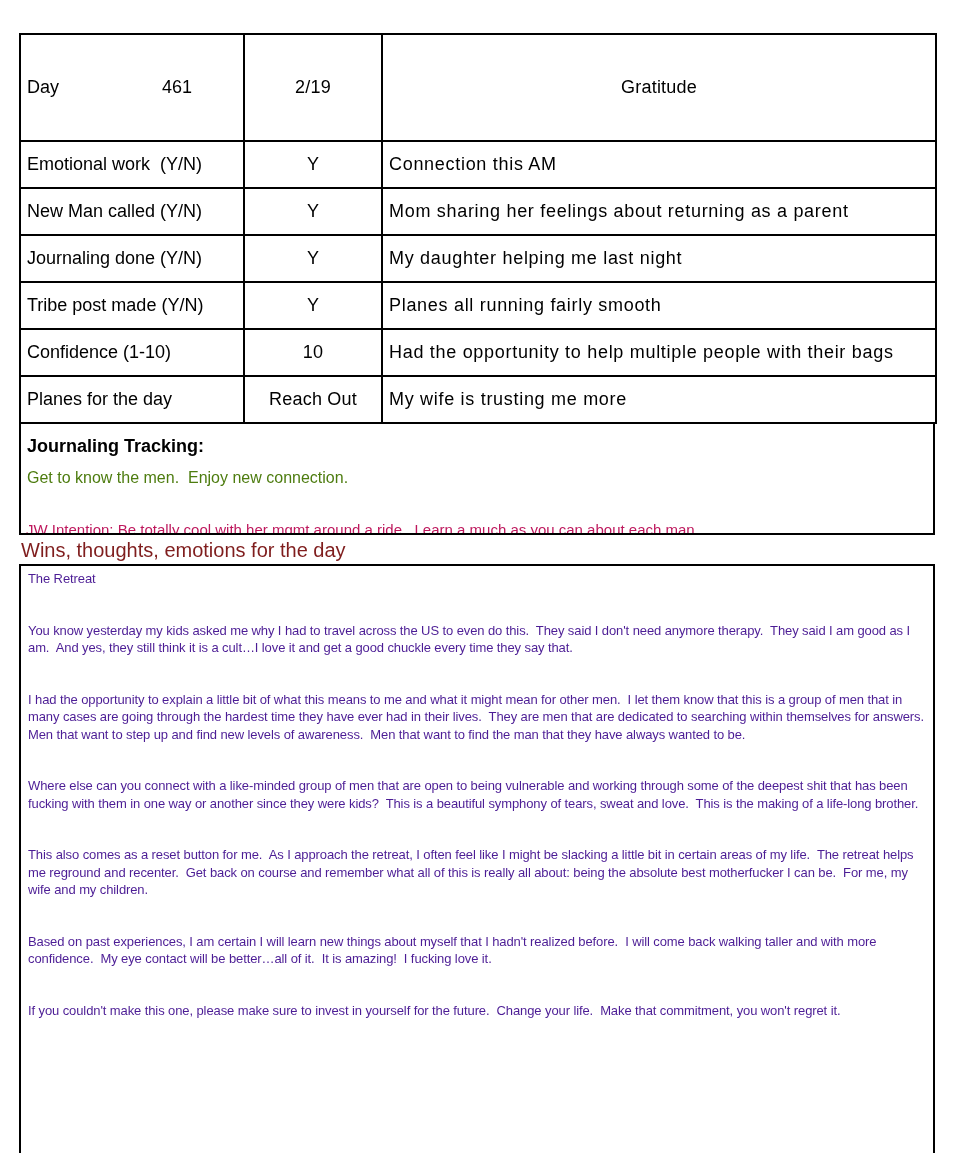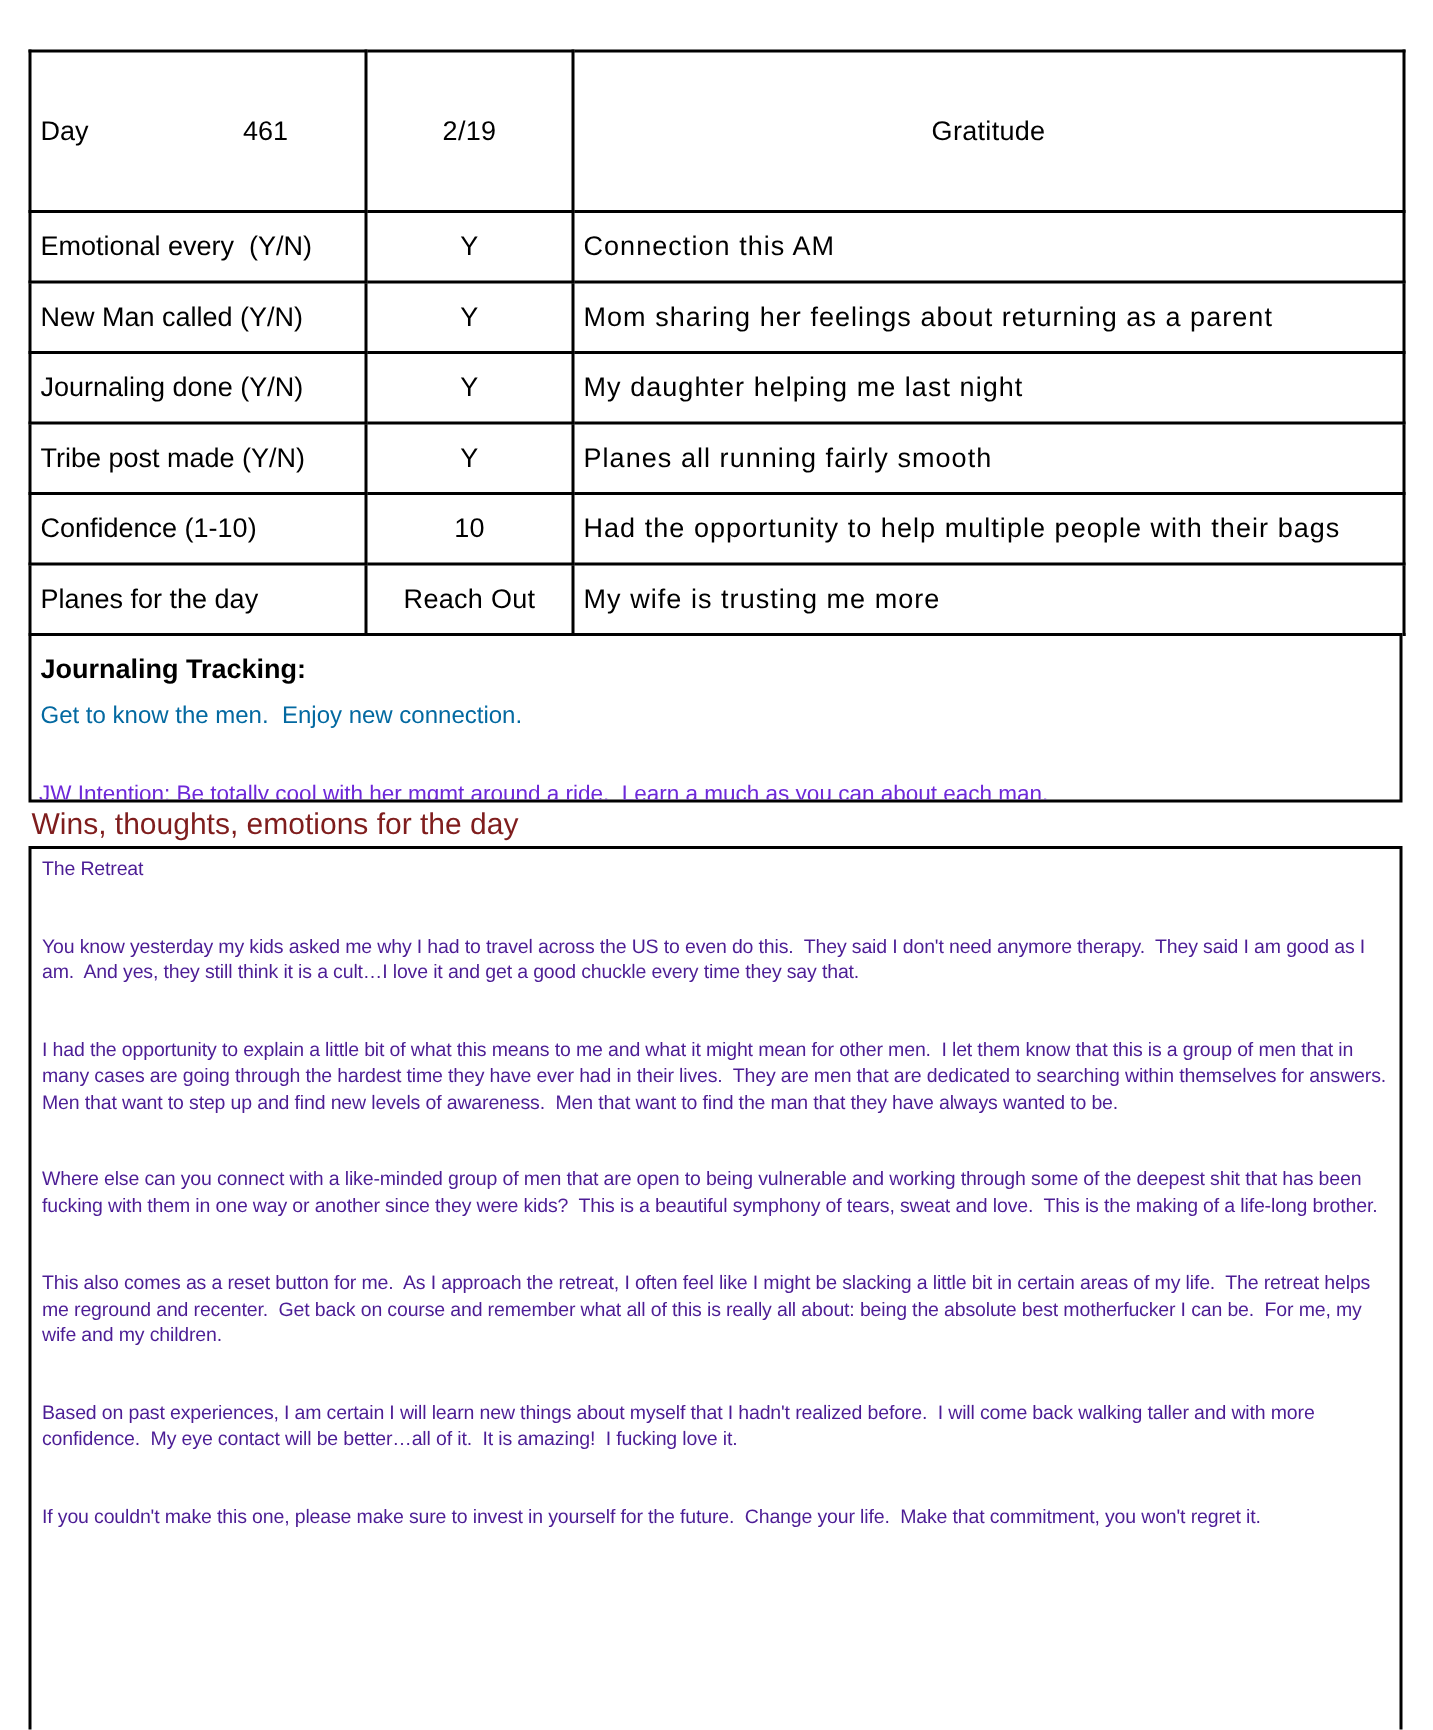--- a/index.html
+++ b/index.html
@@ -69,29 +69,29 @@
   .b-title {
     margin: 12px 0 0 6px;
     font-size: 18px;
     font-weight: 700;
     white-space: pre;
   }
   .b-line {
     margin: 12px 0 0 6px;
     font-size: 16px;
     white-space: pre;
-    color: #0369a1;
+    color: #4d7c0f;
   }
   .b-intent {
     position: absolute;
     left: 5px;
     bottom: -5px;
     font-size: 15px;
     white-space: pre;
-    color: #6d28d9;
+    color: #be185d;
   }
 
   
   .wins-heading {
     margin: 3px 0 0 2px;
     font-size: 20px;
     line-height: 24px;
     white-space: pre;
     color: #7f1d1d;
   }
@@ -134,21 +134,21 @@
         <td class="t-label">
           <div class="day-flex">
             <span>Day</span>
             <span>461</span>
           </div>
         </td>
         <td class="t-val">2/19</td>
         <td class="t-grat gh">Gratitude</td>
       </tr>
       <tr>
-        <td class="t-label">Emotional every  (Y/N)</td>
+        <td class="t-label">Emotional work  (Y/N)</td>
         <td class="t-val">Y</td>
         <td class="t-grat">Connection this AM</td>
       </tr>
       <tr>
         <td class="t-label">New Man called (Y/N)</td>
         <td class="t-val">Y</td>
         <td class="t-grat">Mom sharing her feelings about returning as a parent</td>
       </tr>
       <tr>
         <td class="t-label">Journaling done (Y/N)</td>

